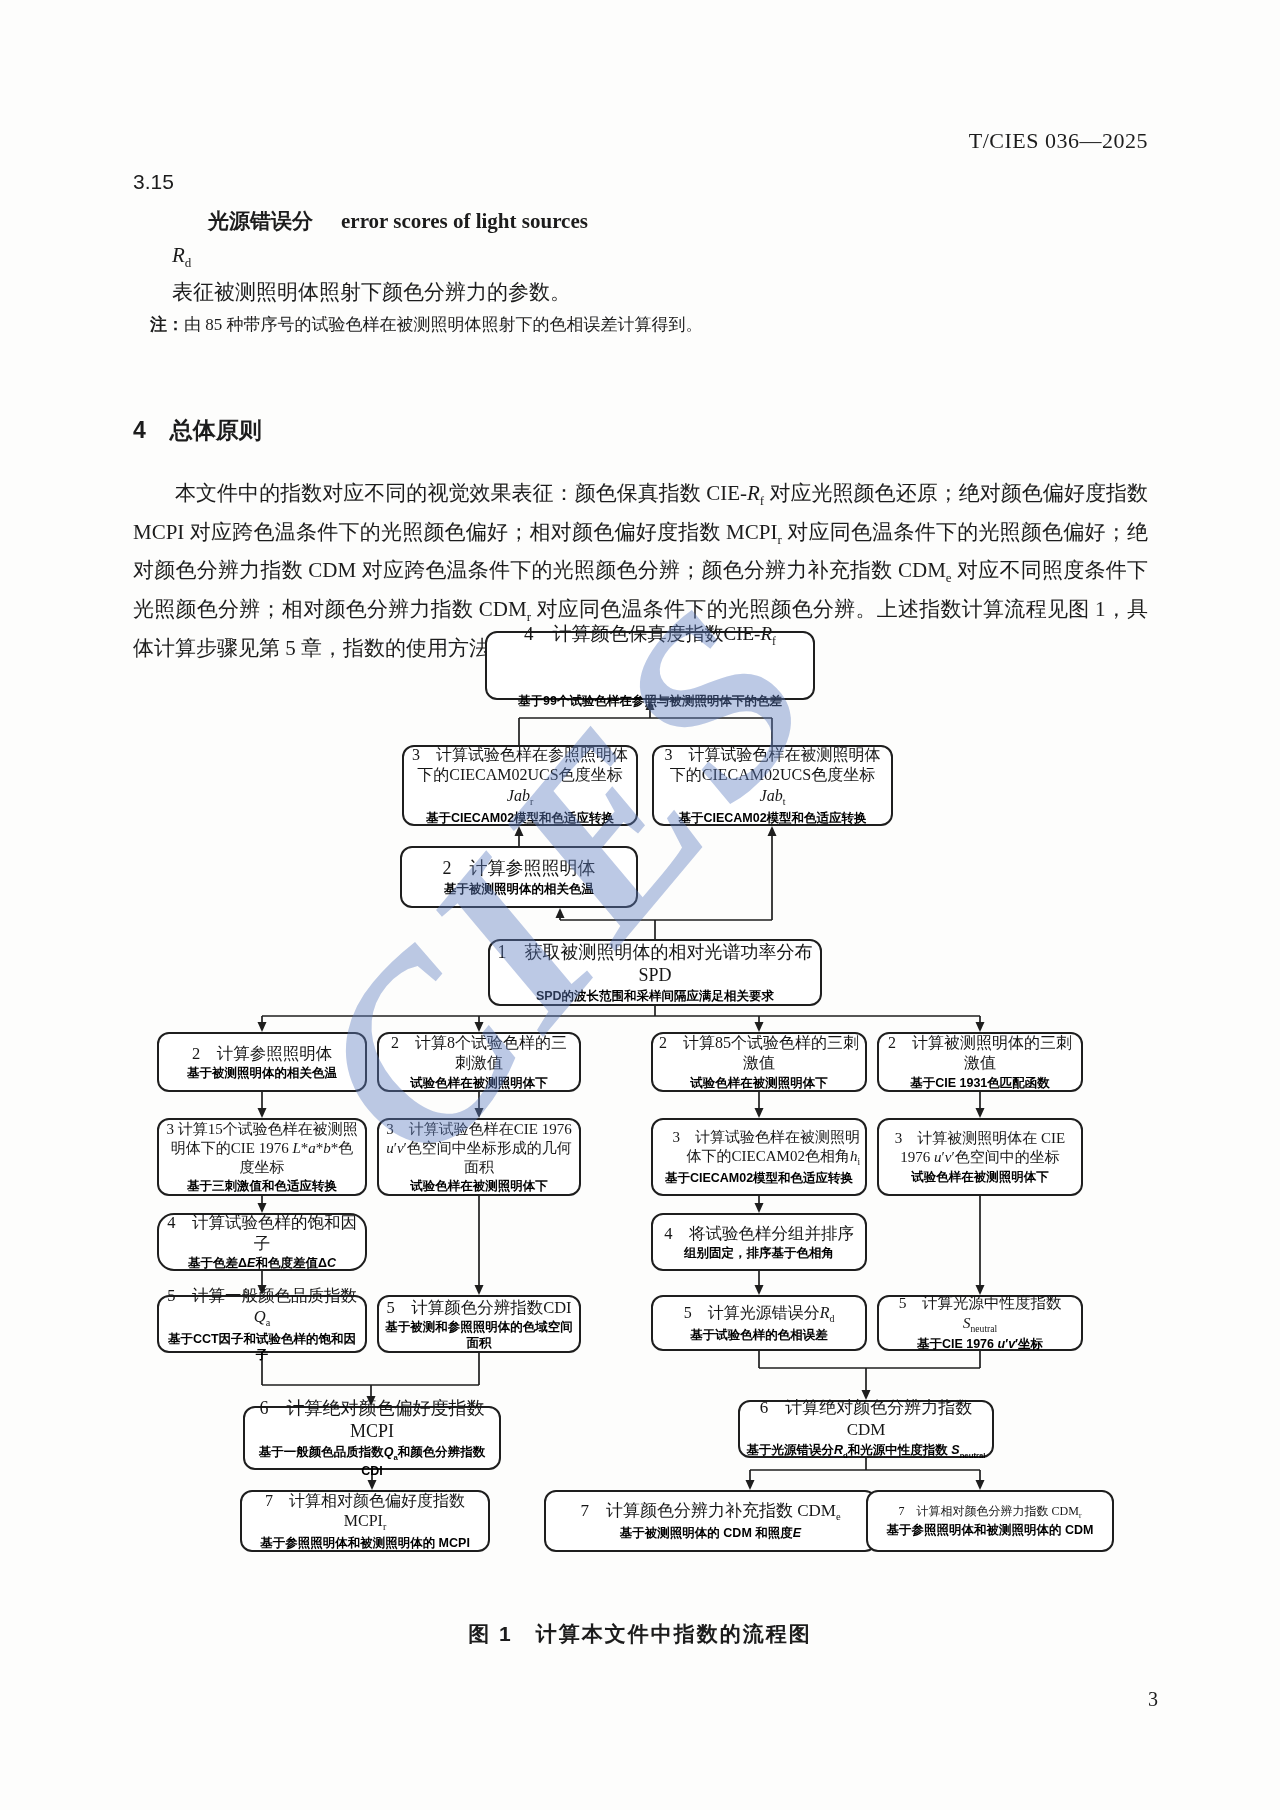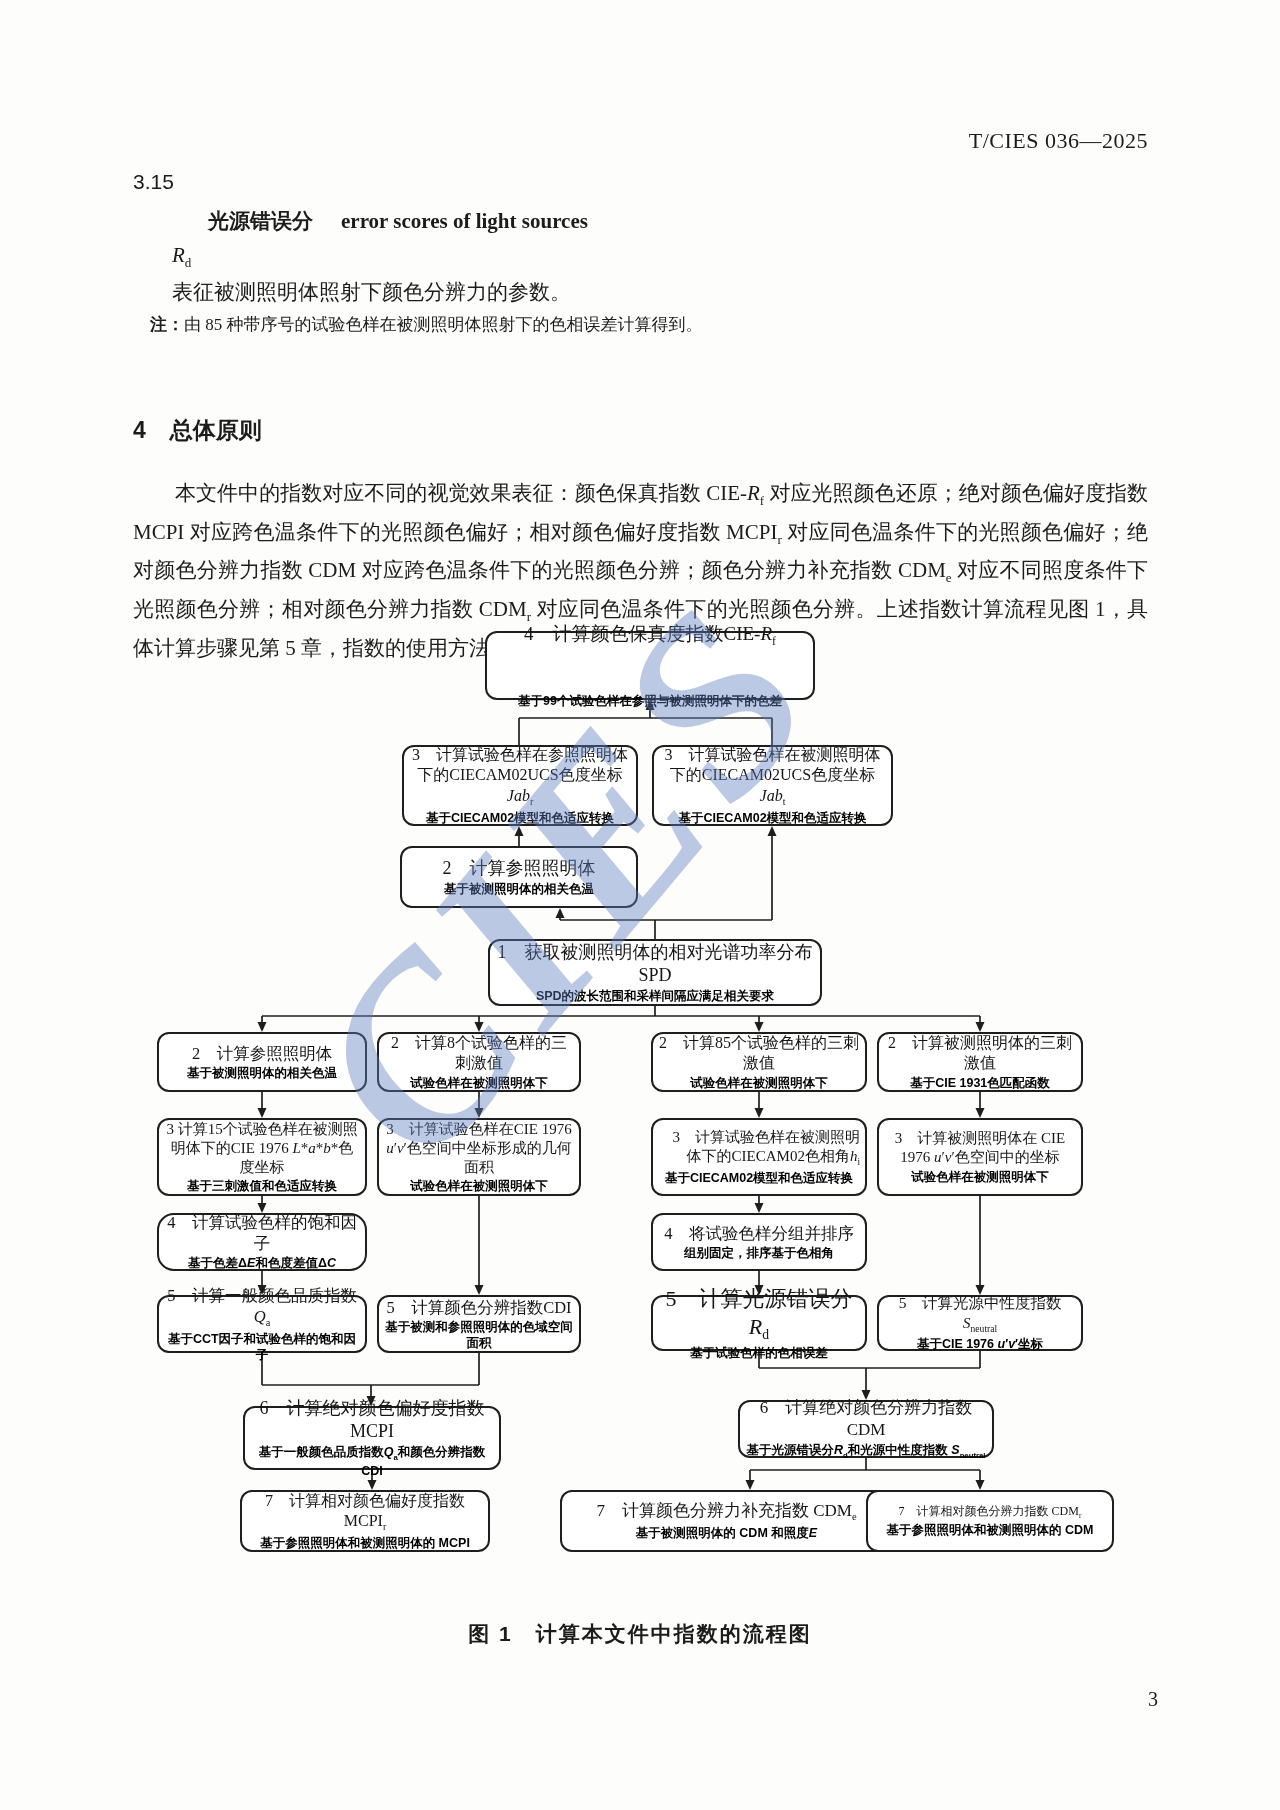--- a/index.html
+++ b/index.html
@@ -201,40 +201,40 @@
         </div>
         <div class="flow-node" style="left: 157px; top: 1295px; width: 210px; height: 58px;">
           <div class="nt" style="font-size: 16.5px;">5　计算一般颜色品质指数<i>Q</i><sub>a</sub></div>
           <div class="ns">基于CCT因子和试验色样的饱和因子</div>
         </div>
         <div class="flow-node" style="left: 377px; top: 1295px; width: 204px; height: 58px;">
           <div class="nt" style="font-size: 16.5px;">5　计算颜色分辨指数CDI</div>
           <div class="ns">基于被测和参照照明体的色域空间面积</div>
         </div>
         <div class="flow-node" style="left: 651px; top: 1295px; width: 216px; height: 56px;">
-          <div class="nt" style="font-size: 22px;">5　计算光源错误分<i>R</i><sub>d</sub></div>
+          <div class="nt" style="font-size: 16px;">5　计算光源错误分<i>R</i><sub>d</sub></div>
           <div class="ns">基于试验色样的色相误差</div>
         </div>
         <div class="flow-node" style="left: 877px; top: 1295px; width: 206px; height: 56px;">
           <div class="nt" style="font-size: 15.5px;">5　计算光源中性度指数 <i>S</i><sub>neutral</sub></div>
           <div class="ns">基于CIE 1976 <i>u</i>′<i>v</i>′坐标</div>
         </div>
         <div class="flow-node" style="left: 243px; top: 1406px; width: 258px; height: 64px;">
           <div class="nt" style="font-size: 18px;">6　计算绝对颜色偏好度指数MCPI</div>
           <div class="ns">基于一般颜色品质指数<i>Q</i><sub>a</sub>和颜色分辨指数CDI</div>
         </div>
         <div class="flow-node" style="left: 738px; top: 1400px; width: 256px; height: 58px;">
           <div class="nt" style="font-size: 17px;">6　计算绝对颜色分辨力指数CDM</div>
           <div class="ns">基于光源错误分<i>R</i><sub>d</sub>和光源中性度指数 <i>S</i><sub>neutral</sub></div>
         </div>
         <div class="flow-node" style="left: 240px; top: 1490px; width: 250px; height: 62px;">
           <div class="nt" style="font-size: 16px;">7　计算相对颜色偏好度指数MCPI<sub>r</sub></div>
           <div class="ns">基于参照照明体和被测照明体的 MCPI</div>
         </div>
-        <div class="flow-node" style="left: 560px; top: 1490px; width: 333px; height: 62px; text-align: right;">
+        <div class="flow-node" style="left: 544px; top: 1490px; width: 333px; height: 62px; text-align: right;">
           <div class="nt" style="font-size: 17px;">7　计算颜色分辨力补充指数 CDM<sub>e</sub></div>
           <div class="ns">基于被测照明体的 CDM 和照度<i>E</i></div>
         </div>
         <div class="flow-node" style="left: 866px; top: 1490px; width: 248px; height: 62px;">
           <div class="nt" style="font-size: 12px;">7　计算相对颜色分辨力指数 CDM<sub>r</sub></div>
           <div class="ns">基于参照照明体和被测照明体的 CDM</div>
         </div>
       </div>
   </div>
 

